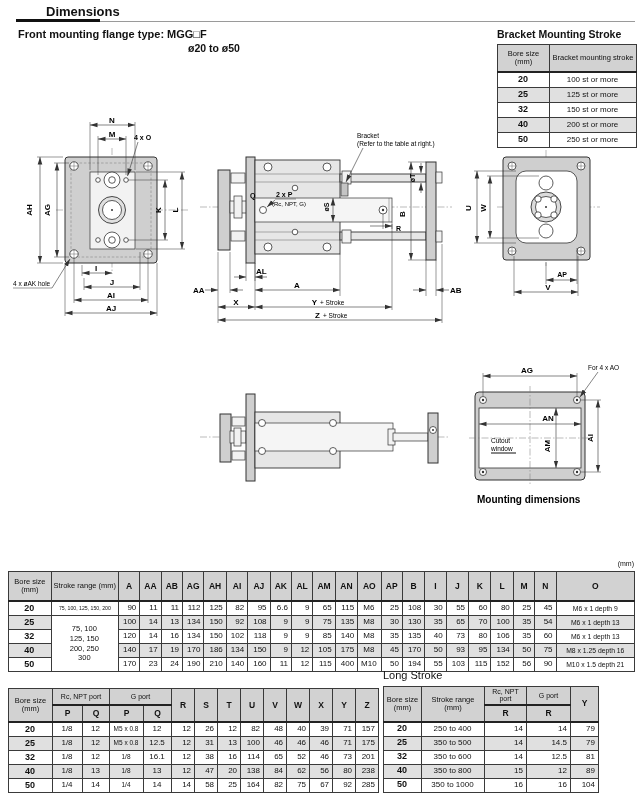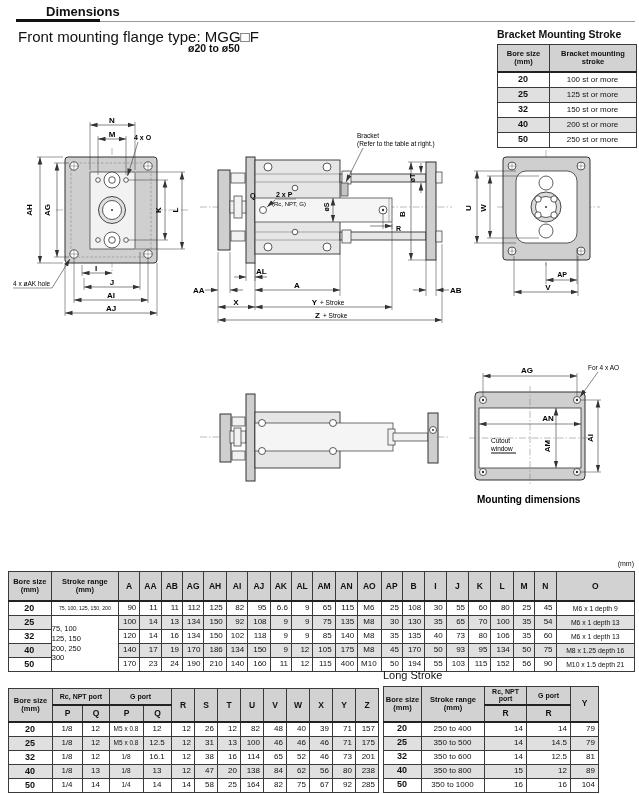--- a/index.html
+++ b/index.html
@@ -2,47 +2,47 @@
 <html><head>
 <meta charset="utf-8">
 <style>
   html,body{margin:0;padding:0;background:#fff;}
   .page{position:relative;width:639px;height:794px;background:#fff;overflow:hidden;
         font-family:"Liberation Sans",sans-serif;color:#111;}
   .abs{position:absolute;}
   .page-title{left:18px;top:4px;font-size:13px;font-weight:bold;margin-left:28px;}
   .rule-gray{left:16px;top:21px;width:619px;height:1px;background:#9a9a9a;}
   .rule-black{left:16px;top:19px;width:84px;height:3px;background:#111;}
-  .subtitle{left:18px;top:28px;font-size:15px;font-weight:normal;}
+  .subtitle{left:18px;top:28px;font-size:11px;font-weight:bold;}
   .bore-range{left:188px;top:42px;font-size:10.5px;font-weight:bold;}
   .bracket-title{left:497px;top:28px;font-size:10.5px;font-weight:bold;}
   .ls-title{left:383px;top:669px;font-size:11px;font-weight:normal;}
   .mm-note{right:5px;top:560px;font-size:7px;}
 
   table{border-collapse:collapse;table-layout:fixed;position:absolute;background:#fff;
         border:1.5px solid #222;}
   th,td{border:1px solid #3a3a3a;padding:0 3px 0 0;text-align:right;font-size:8px;
         height:13px;line-height:1.05;overflow:hidden;}
-  th{background:#d2d2d2;text-align:center;padding:1px;font-weight:bold;font-size:7.5px;}
+  th{background:#d2d2d2;text-align:center;padding:1px;font-weight:normal;font-size:7.5px;}
   th.hl{font-weight:bold;font-size:8.5px;}
   th.hg{font-size:7px;}
   td.center{text-align:center;padding-right:1px;}
   td.bore{font-weight:bold;font-size:9px;text-align:center;padding-right:1px;}
   tbody tr:nth-child(even) td{background:#e0e0e0;}
   thead th{border-bottom:2px solid #222;}
 
   #bracket-table{left:497px;top:44px;width:139px;}
   #bracket-table th{height:24px;}
   #bracket-table td{height:14px;}
 
   #main-table{left:8px;top:571px;width:627px;}
   #main-table thead th{height:26px;}
   #main-table td:last-child{font-size:6.8px;text-align:center;padding-right:0;}
   #main-table td.xs{font-size:5.2px;text-align:center;padding:0;}
-  #main-table td.merged{white-space:pre-line;text-align:left;background:#fff;
+  #main-table td.merged{white-space:pre-line;text-align:center;background:#fff;
         font-size:7.5px;line-height:1.3;}
 
   #port-table{left:8px;top:688px;width:370px;}
   #port-table td:nth-child(4){font-size:6.5px;}
 
   #long-table{left:383px;top:686px;width:215px;}
 
   svg text{fill:#000;}
   .lb{font:bold 8px "Liberation Sans",sans-serif;}
   .lb7{font:bold 7px "Liberation Sans",sans-serif;}

